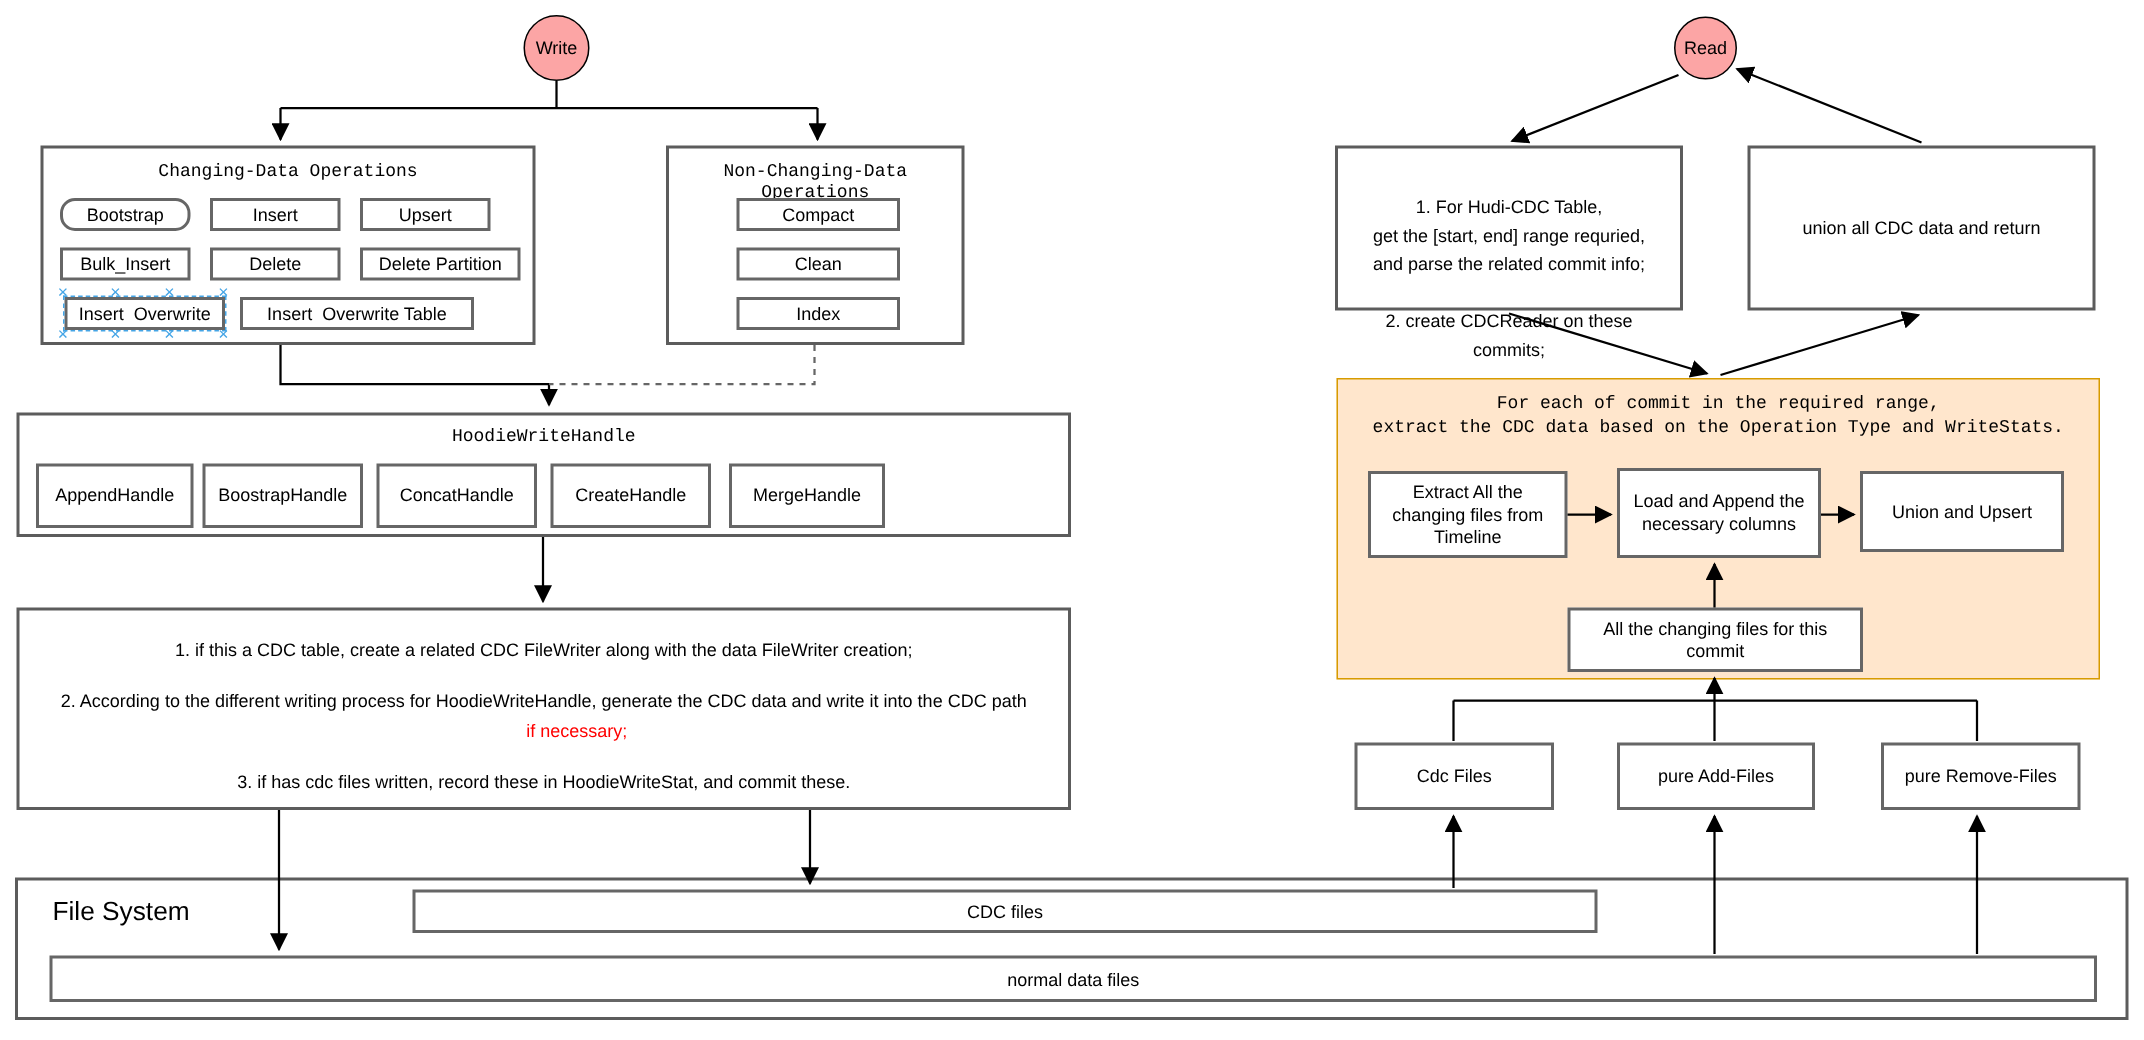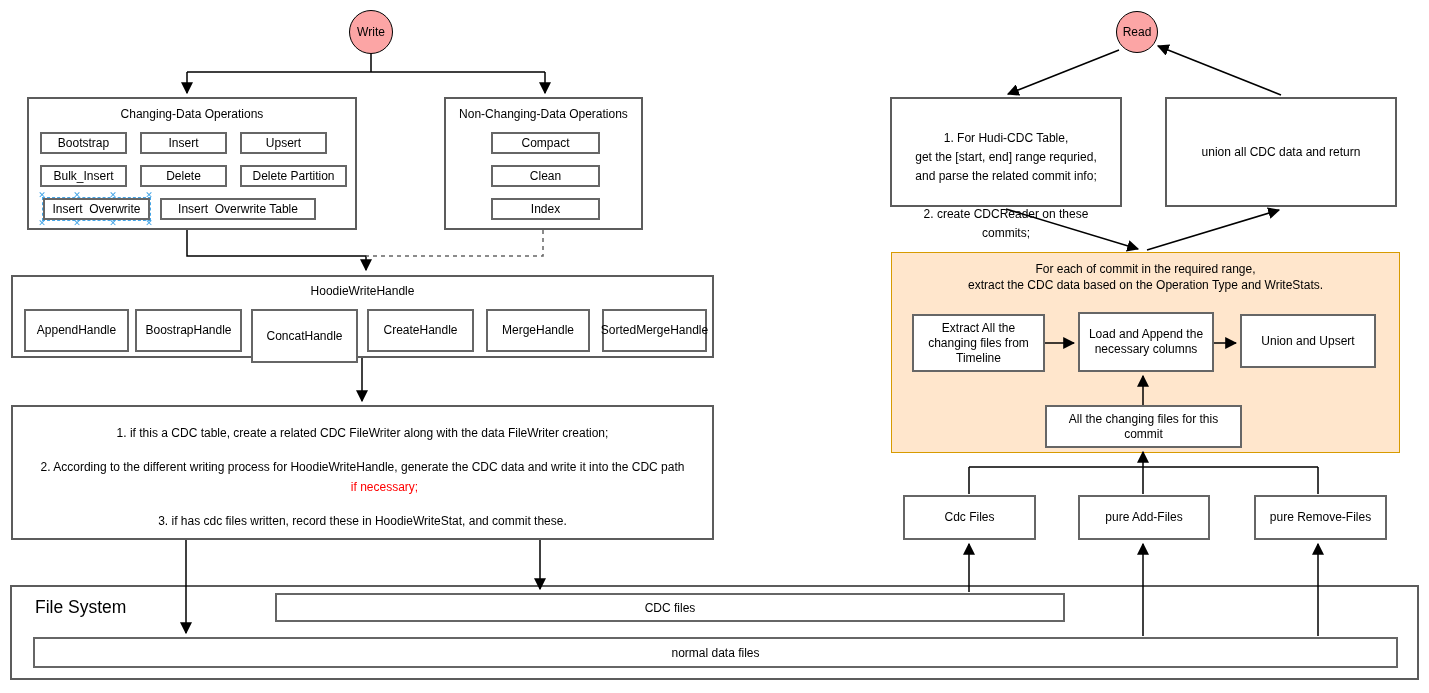--- a/index.html
+++ b/index.html
@@ -4,21 +4,21 @@
 <style>
   html,body{margin:0;padding:0;background:#ffffff;}
   #canvas{
     position:relative;width:1429px;height:693px;background:#ffffff;
     font-family:"Liberation Sans", sans-serif;color:#000;overflow:hidden;
   }
   .abs{position:absolute;box-sizing:border-box;}
   .container{position:absolute;box-sizing:border-box;border:2px solid #5c5c5c;background:#fff;}
   .circle{position:absolute;box-sizing:border-box;border:1.5px solid #000;border-radius:50%;
           display:flex;align-items:center;justify-content:center;font-size:12px;background:#fca5a5;}
-  .title{position:absolute;left:0;right:0;text-align:center;font-size:12px;}
+  .title{position:absolute;left:0;right:0;text-align:center;font-size:12px;font-family:Liberation Mono, monospace;}
   .cell{position:absolute;box-sizing:border-box;border:2px solid #666;background:#fff;
         display:flex;align-items:center;justify-content:center;font-size:12px;
         text-align:center;white-space:pre;}
   .cell.wrap{white-space:normal;line-height:15px;padding:2px;}
   .steps{position:absolute;box-sizing:border-box;border:2px solid #5c5c5c;background:#fff;
          font-size:12px;text-align:center;padding:16px 24px;line-height:20px;}
   .steps p{margin:0 0 14px 0;}
   .steps p:last-child{margin:0;}
   .red{color:#ff0000;padding-left:44px;}
   .orange{position:absolute;box-sizing:border-box;background:#ffe6cc;border:1px solid #d79b00;
@@ -43,21 +43,21 @@
 <body>
 
 <div id="canvas">
 
   <div class="circle" style="left:349px;top:10px;width:44px;height:44px;">
     <span>Write</span>
   </div>
 
   <div class="container" style="left:27px;top:97px;width:330px;height:133px;">
     <div class="title" style="top:8px;">Changing-Data Operations</div>
-    <div class="cell" style="left:11px;top:33px;width:87px;height:22px;">Bootstrap</div>
+    <div class="cell" style="left:11px;top:33px;width:87px;height:22px;border-radius:10px;">Bootstrap</div>
     <div class="cell" style="left:111px;top:33px;width:87px;height:22px;">Insert</div>
     <div class="cell" style="left:211px;top:33px;width:87px;height:22px;">Upsert</div>
     <div class="cell" style="left:11px;top:66px;width:87px;height:22px;">Bulk_Insert</div>
     <div class="cell" style="left:111px;top:66px;width:87px;height:22px;">Delete</div>
     <div class="cell" style="left:211px;top:66px;width:107px;height:22px;">Delete Partition</div>
     <div class="cell selected" style="left:14px;top:99px;width:107px;height:22px;">Insert  Overwrite</div>
     <span class="sx tl abs" style="left:9px;top:92px;"></span>
     <span class="sx t1 abs" style="left:44px;top:92px;"></span>
     <span class="sx t2 abs" style="left:80px;top:92px;"></span>
     <span class="sx tr abs" style="left:116px;top:92px;"></span>
@@ -72,24 +72,23 @@
     <div class="title" style="top:8px;">Non-Changing-Data Operations</div>
     <div class="cell" style="left:45px;top:33px;width:109px;height:22px;">Compact</div>
     <div class="cell" style="left:45px;top:66px;width:109px;height:22px;">Clean</div>
     <div class="cell" style="left:45px;top:99px;width:109px;height:22px;">Index</div>
   </div>
 
   <div class="container" style="left:11px;top:275px;width:703px;height:83px;">
     <div class="title" style="top:7px;">HoodieWriteHandle</div>
     <div class="cell wrap" style="left:11px;top:32px;width:105px;height:43px;">AppendHandle</div>
     <div class="cell wrap" style="left:122px;top:32px;width:107px;height:43px;">BoostrapHandle</div>
-    <div class="cell wrap" style="left:238px;top:32px;width:107px;height:54px;">ConcatHandle</div>
+    <div class="cell wrap" style="left:238px;top:32px;width:107px;height:43px;">ConcatHandle</div>
     <div class="cell wrap" style="left:354px;top:32px;width:107px;height:43px;">CreateHandle</div>
     <div class="cell wrap" style="left:473px;top:32px;width:104px;height:43px;">MergeHandle</div>
-    <div class="cell wrap" style="left:589px;top:32px;width:105px;height:43px;">SortedMergeHandle</div>
   </div>
 
   <div class="steps" style="left:11px;top:405px;width:703px;height:135px;">
     <p>1. if this a CDC table, create a related CDC FileWriter along with the data FileWriter creation;</p>
     <p><span>2. According to the different writing process for HoodieWriteHandle, generate the CDC data and write it into the CDC path </span><span class="red">if necessary;</span></p>
     <p>3. if has cdc files written, record these in HoodieWriteStat, and commit these.</p>
   </div>
 
   <div class="container" style="left:10px;top:585px;width:1409px;height:95px;"></div>
   <div class="fs-label" style="left:35px;top:597px;">File System</div>

